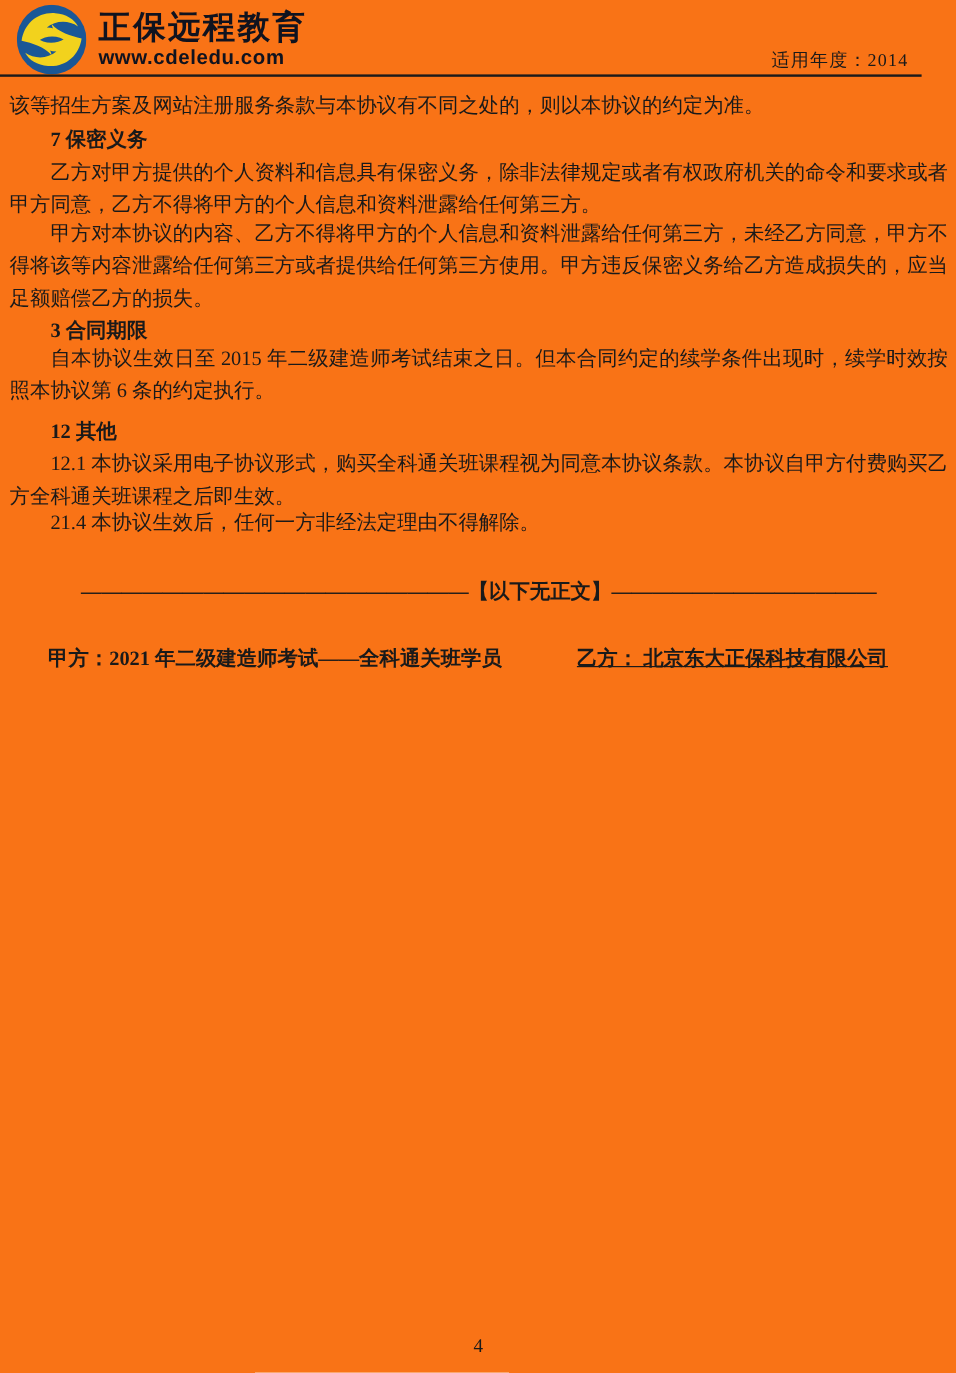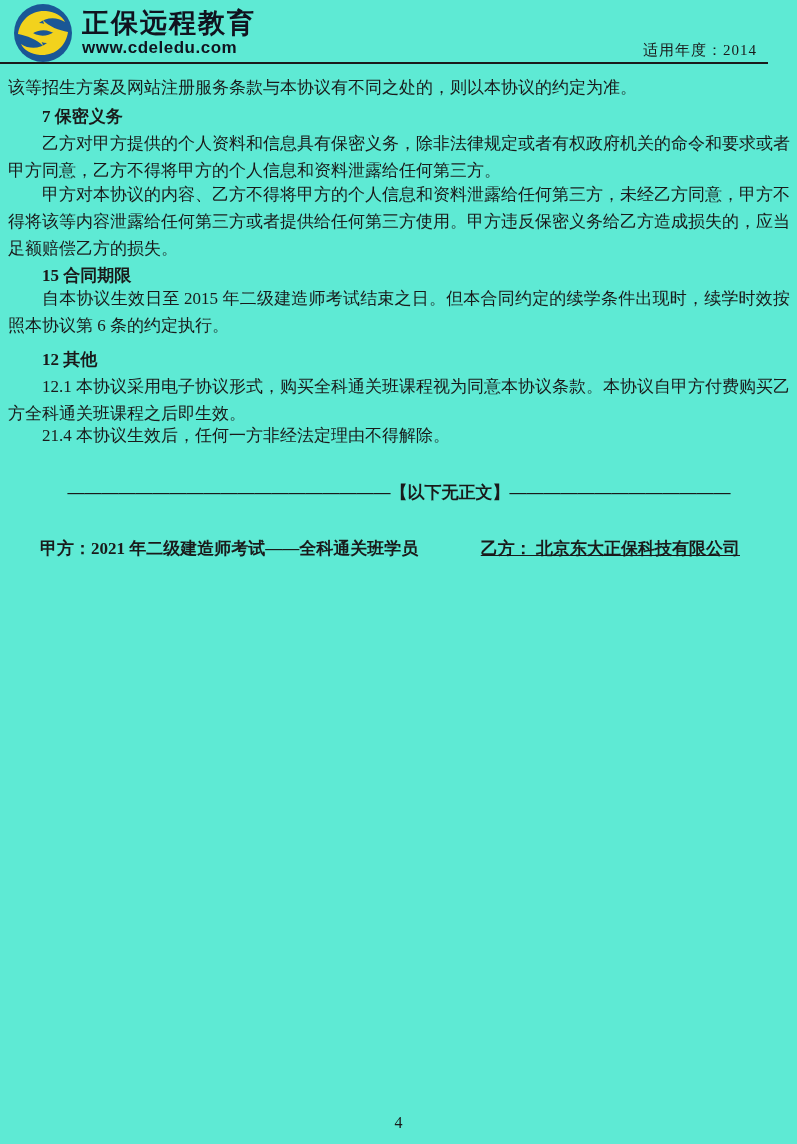--- a/index.html
+++ b/index.html
@@ -1,19 +1,19 @@
 <!DOCTYPE html>
 <html><head>
 <meta charset="utf-8">
 <style>
   html,body { margin:0; padding:0; background:#ffffff; }
   .page {
     position:relative;
     width:797px; height:1144px;
-    background:#5eead4;
+    background:#f97316;
     font-family:"Liberation Serif","DejaVu Serif",serif;
     color:#1a1a1a;
     overflow:hidden;
   }
   
   .logo { position:absolute; top:4px; left:14px; display:flex; align-items:flex-start; }
   .logo-mark { width:58px; height:58px; flex:0 0 auto; }
   .logo-text {
     margin-left:10px; margin-top:4px;
     font-family:"Liberation Sans","DejaVu Sans",sans-serif;
@@ -72,21 +72,21 @@
   <div class="rule"></div>
 
   <div class="main">
 
     <p class="intro">该等招生方案及网站注册服务条款与本协议有不同之处的，则以本协议的约定为准。</p>
 
     <p class="sec-h h10">7 保密义务</p>
     <p>乙方对甲方提供的个人资料和信息具有保密义务，除非法律规定或者有权政府机关的命令和要求或者甲方同意，乙方不得将甲方的个人信息和资料泄露给任何第三方。</p>
     <p class="p10b">甲方对本协议的内容、乙方不得将甲方的个人信息和资料泄露给任何第三方，未经乙方同意，甲方不得将该等内容泄露给任何第三方或者提供给任何第三方使用。甲方违反保密义务给乙方造成损失的，应当足额赔偿乙方的损失。</p>
 
-    <p class="sec-h">15 合同期限</p>
+    <p class="sec-h">3 合同期限</p>
     <p class="p11">自本协议生效日至 2015 年二级建造师考试结束之日。但本合同约定的续学条件出现时，续学时效按照本协议第 6 条的约定执行。</p>
 
     <p class="sec-h h12">12 其他</p>
     <p>12.1 本协议采用电子协议形式，购买全科通关班课程视为同意本协议条款。本协议自甲方付费购买乙方全科通关班课程之后即生效。</p>
     <p class="p122">21.4 本协议生效后，任何一方非经法定理由不得解除。</p>
 
     <div class="divider"><span>———————————————————</span><span>【以下无正文】</span><span>—————————————</span></div>
 
     <div class="sigrow">
       <span class="sig-a">甲方：2021 年二级建造师考试——全科通关班学员</span>

